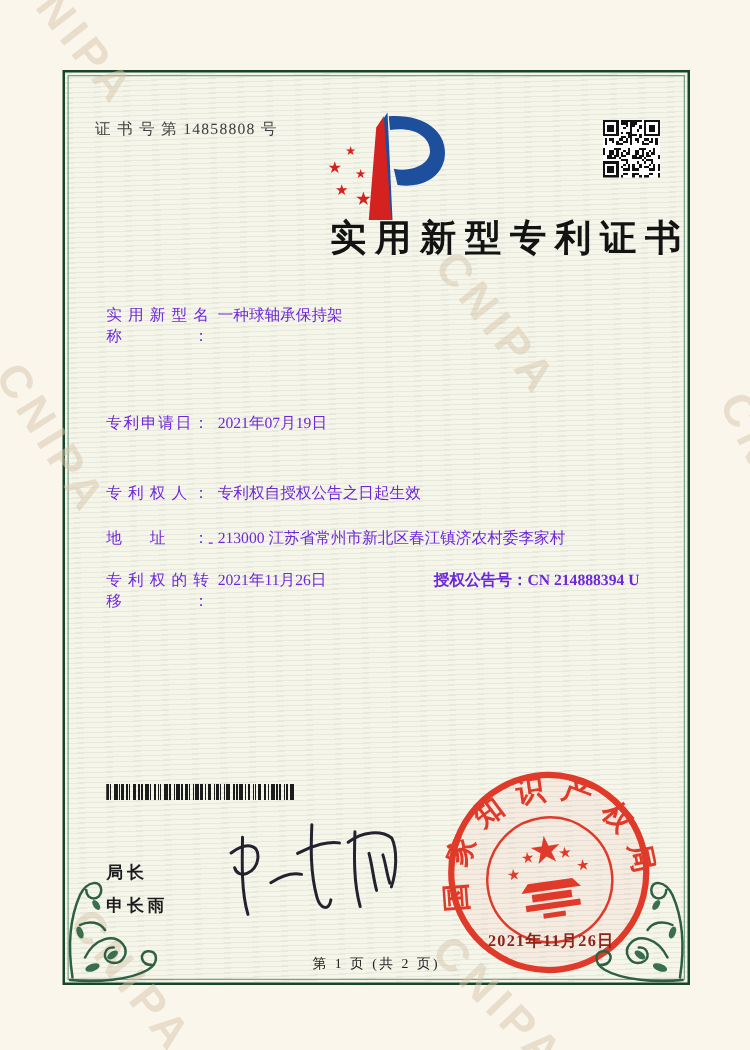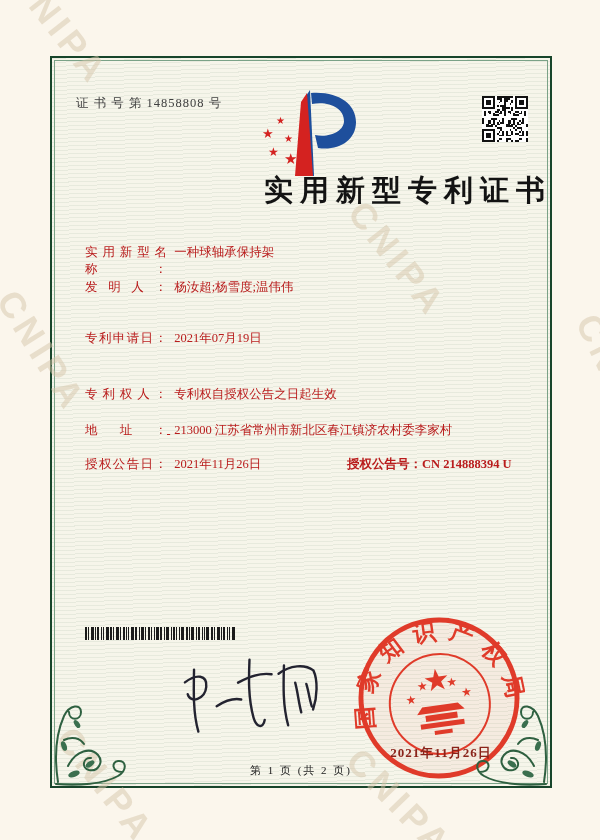--- a/index.html
+++ b/index.html
@@ -25,21 +25,21 @@
 
   .cert-no { position:absolute; left:76px; top:95px; font-size:12.5px; color:#404040;
              letter-spacing:1px; }
 
   .logo { position:absolute; left:254px; top:90px; width:112px; height:88px; }
   .qr { position:absolute; left:482px; top:96px; width:46px; height:46px; }
 
   .title { position:absolute; left:50px; top:171px; width:502px; text-align:right;
            font-size:29px; font-weight:bold; color:#131313; letter-spacing:7px; }
 
-  .field-row { position:absolute; left:85px; width:440px; font-size:12.5px; color:#b91c1c; }
+  .field-row { position:absolute; left:85px; width:440px; font-size:12.5px; color:#6d28d9; }
   .f-label { display:inline-block; width:82px; text-align-last:justify; text-align:justify;
              font-weight:500; vertical-align:top; }
   .f-value { display:inline-block; margin-left:4px; vertical-align:top; }
   .grant-no { position:absolute; left:262px; top:0; white-space:nowrap;font-weight:bold; }
 
   .paras { position:absolute; left:85px; top:483px; width:437px; font-size:11.5px;
            line-height:17.6px; color:#141414; text-align:justify; }
   .paras p { text-indent:2em; }
 
   .barcode { position:absolute; left:85px; top:627px; width:154px; height:13px; }
@@ -309,38 +309,34 @@
         <rect x="1" y="19" width="5" height="5" fill="#fff"></rect>
         <rect x="2" y="20" width="3" height="3" fill="#111"></rect>
       </svg>
 
     <div class="title">实用新型专利证书</div>
 
     <div class="field-row" style="top:244px;">
       <span class="f-label">实用新型名称：</span>
       <span class="f-value">一种球轴承保持架</span>
     </div>
-    <div class="field-row" style="top:279px;">
-      <span class="f-label">发明人：</span>
-      <span class="f-value">杨汝超;杨雪度;温伟伟</span>
-    </div>
     <div class="field-row" style="top:330px;">
       <span class="f-label">专利申请日：</span>
       <span class="f-value">2021年07月19日</span>
     </div>
     <div class="field-row" style="top:386px;">
       <span class="f-label">专利权人：</span>
       <span class="f-value">专利权自授权公告之日起生效</span>
     </div>
     <div class="field-row" style="top:422px;text-decoration:underline;">
       <span class="f-label">地址：</span>
       <span class="f-value">213000 江苏省常州市新北区春江镇济农村委李家村</span>
     </div>
     <div class="field-row" style="top:456px;">
-      <span class="f-label">授权公告日：</span>
+      <span class="f-label">专利权的转移：</span>
       <span class="f-value">2021年11月26日</span>
       <span class="grant-no">
         <span>授权公告号：</span><span>CN 214888394 U</span>
       </span>
     </div>
 
     <div class="paras">
     </div>
 
     <svg class="barcode" id="barcode" viewBox="0 0 154 13" preserveAspectRatio="none" shape-rendering="crispEdges">
@@ -387,20 +383,24 @@
         <rect x="126" y="0" width="2" height="13" fill="#1b1b1b"></rect>
         <rect x="129" y="0" width="1" height="13" fill="#1b1b1b"></rect>
         <rect x="132" y="0" width="3" height="13" fill="#1b1b1b"></rect>
         <rect x="136" y="0" width="1" height="13" fill="#1b1b1b"></rect>
         <rect x="138" y="0" width="2" height="13" fill="#1b1b1b"></rect>
         <rect x="142" y="0" width="1" height="13" fill="#1b1b1b"></rect>
         <rect x="144" y="0" width="1" height="13" fill="#1b1b1b"></rect>
         <rect x="147" y="0" width="3" height="13" fill="#1b1b1b"></rect>
       </svg>
 
+    <div class="sig-block">
+      <div>局长</div>
+      <div>申长雨</div>
+    </div>
 
     <svg class="signature" viewBox="0 0 162 96">
       <g stroke="#232330" stroke-width="2.4" fill="none" stroke-linecap="round" transform="rotate(-4 80 48)">
         <path d="M28,18 C26,40 24,62 28,80"></path>
         <path d="M18,30 C30,22 41,24 39,36 C37,48 22,52 20,42"></path>
         <path d="M48,56 C57,51 66,49 73,51"></path>
         <path d="M84,12 C82,30 80,50 84,70 C86,80 93,82 95,73"></path>
         <path d="M71,34 C84,28 97,26 105,28"></path>
         <path d="M118,20 C116,40 114,60 118,80"></path>
         <path d="M112,28 C124,20 139,20 147,27 C151,37 149,54 144,66"></path>

